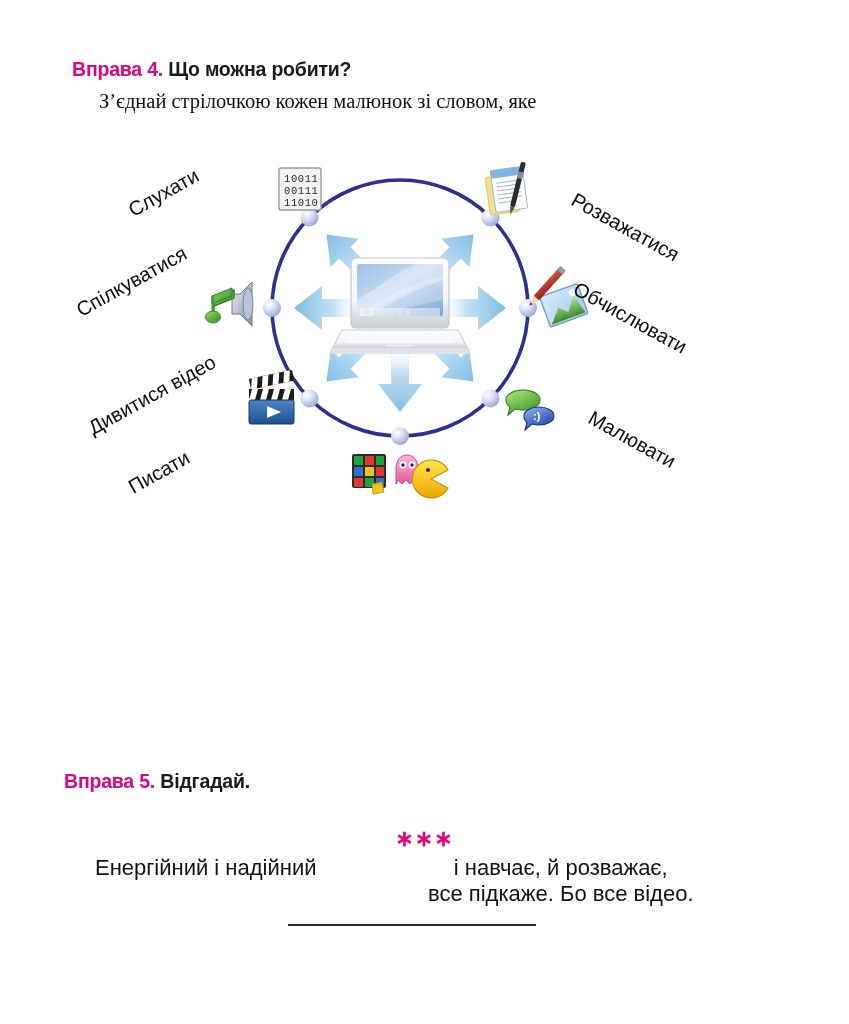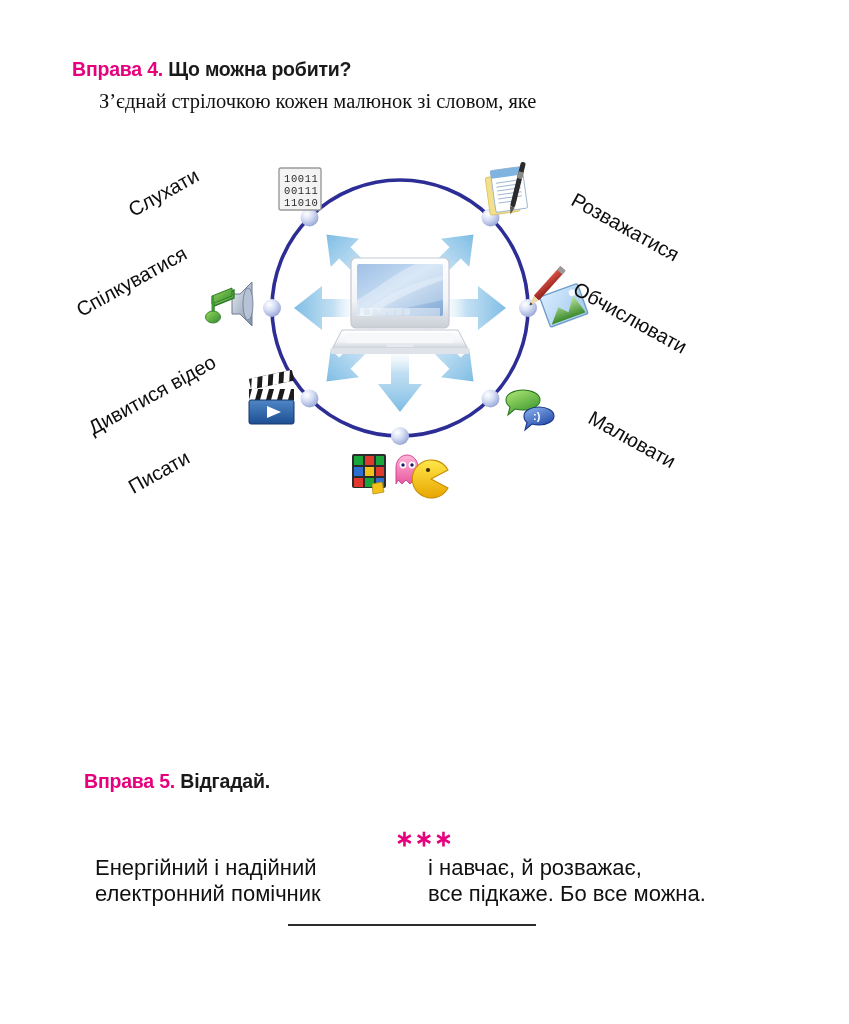--- a/index.html
+++ b/index.html
@@ -53,21 +53,21 @@
 
   .riddle{
     position:absolute;
     font-family:"Liberation Sans", sans-serif;
     font-size:22px;
     color:#111111;
     line-height:26px;
     white-space:nowrap;
   }
   .riddle.col1{left:95px;top:855px;}
-  .riddle.col2{left:428px;top:855px;}
+  .riddle.col2{left:428px;top:855px;text-align:center;}
 
   .answer-line{
     position:absolute;
     left:288px;top:924px;
     width:248px;height:0;
     border-top:2.5px solid #2b2b2b;
   }
 
   
   .diagram{position:absolute;left:0;top:0;width:849px;height:520px;}
@@ -356,33 +356,32 @@
 
     <div class="dlabel lb-sluhaty">Слухати</div>
     <div class="dlabel lb-spilk">Спілкуватися</div>
     <div class="dlabel lb-video">Дивитися відео</div>
     <div class="dlabel lb-pysaty">Писати</div>
     <div class="dlabel lb-rozvazh">Розважатися</div>
     <div class="dlabel lb-obchysl">Обчислювати</div>
     <div class="dlabel lb-maluvaty">Малювати</div>
   </div>
 
-  <div class="ex-head" style="left:84px;top:770px;">
+  <div class="ex-head" style="left:64px;top:770px;">
     <span class="pink">Вправа 5.</span>
     <span class="blk">Відгадай.</span>
   </div>
 
 
   <div class="stars">∗∗∗</div>
 
   <div class="riddle col1">
     <div>Енергійний і надійний</div>
-    <div>електронний помічник</div>
   </div>
 
   <div class="riddle col2">
     <div>і навчає, й розважає,</div>
-    <div>все підкаже. Бо все можна.</div>
+    <div>все підкаже. Бо все відео.</div>
   </div>
 
   <div class="answer-line"></div>
 
 </div>
 
 </body></html>

